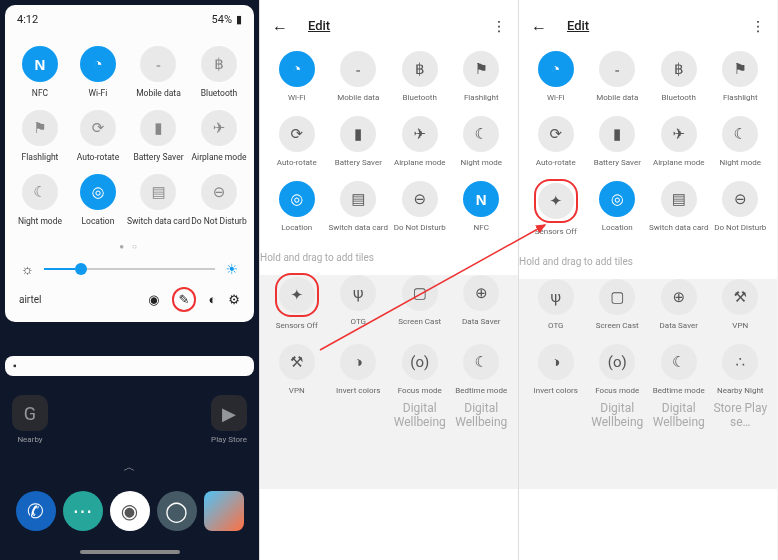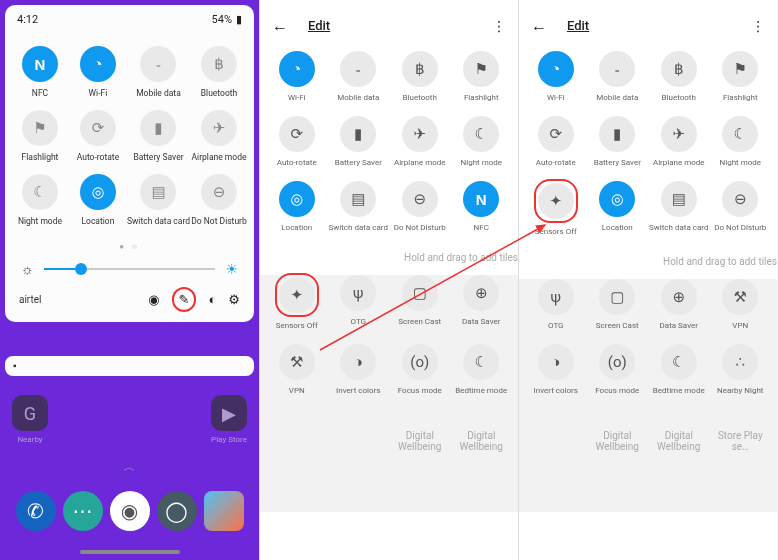--- a/index.html
+++ b/index.html
@@ -11,21 +11,21 @@
     background: #f5f5f5;
     overflow: hidden;
     font-size: 9px;
     color: #555;
   }
 
   
   .panel1 {
     width: 259px;
     height: 560px;
-    background: #6d28d9;
+    background: #0f172a;
     position: relative;
   }
   .shade {
     position: absolute;
     top: 5px; left: 5px; right: 5px;
     background: #fcfcfc;
     border-radius: 10px;
     padding-bottom: 4px;
   }
   .status-bar {
@@ -169,23 +169,23 @@
   .edit-header .back { font-size: 16px; color: #222; }
   .edit-header .title { font-size: 13px; font-weight: 500; color: #222; flex: 1; text-decoration: underline; }
   .edit-header .more { font-size: 14px; color: #222; letter-spacing: 0; }
   .edit-grid {
     display: grid;
     grid-template-columns: repeat(4, 1fr);
     gap: 14px 0;
     padding: 4px 6px;
   }
   .edit-grid .tile .lbl { font-size: 8px; color: #666; }
-  .sublbl { font-size: 10px; color: #aaa; text-align: center; margin-top: 29px; }
+  .sublbl { font-size: 12px; color: #aaa; text-align: center; }
   .drag-hint {
-    text-align: right;
+    text-align: left;
     padding: 16px 0 12px;
     font-size: 10px;
     color: #aaa;
   }
   .red-box {
     border: 2px solid #ee3333;
     border-radius: 16px;
     padding: 2px;
     margin: -2px;
   }

